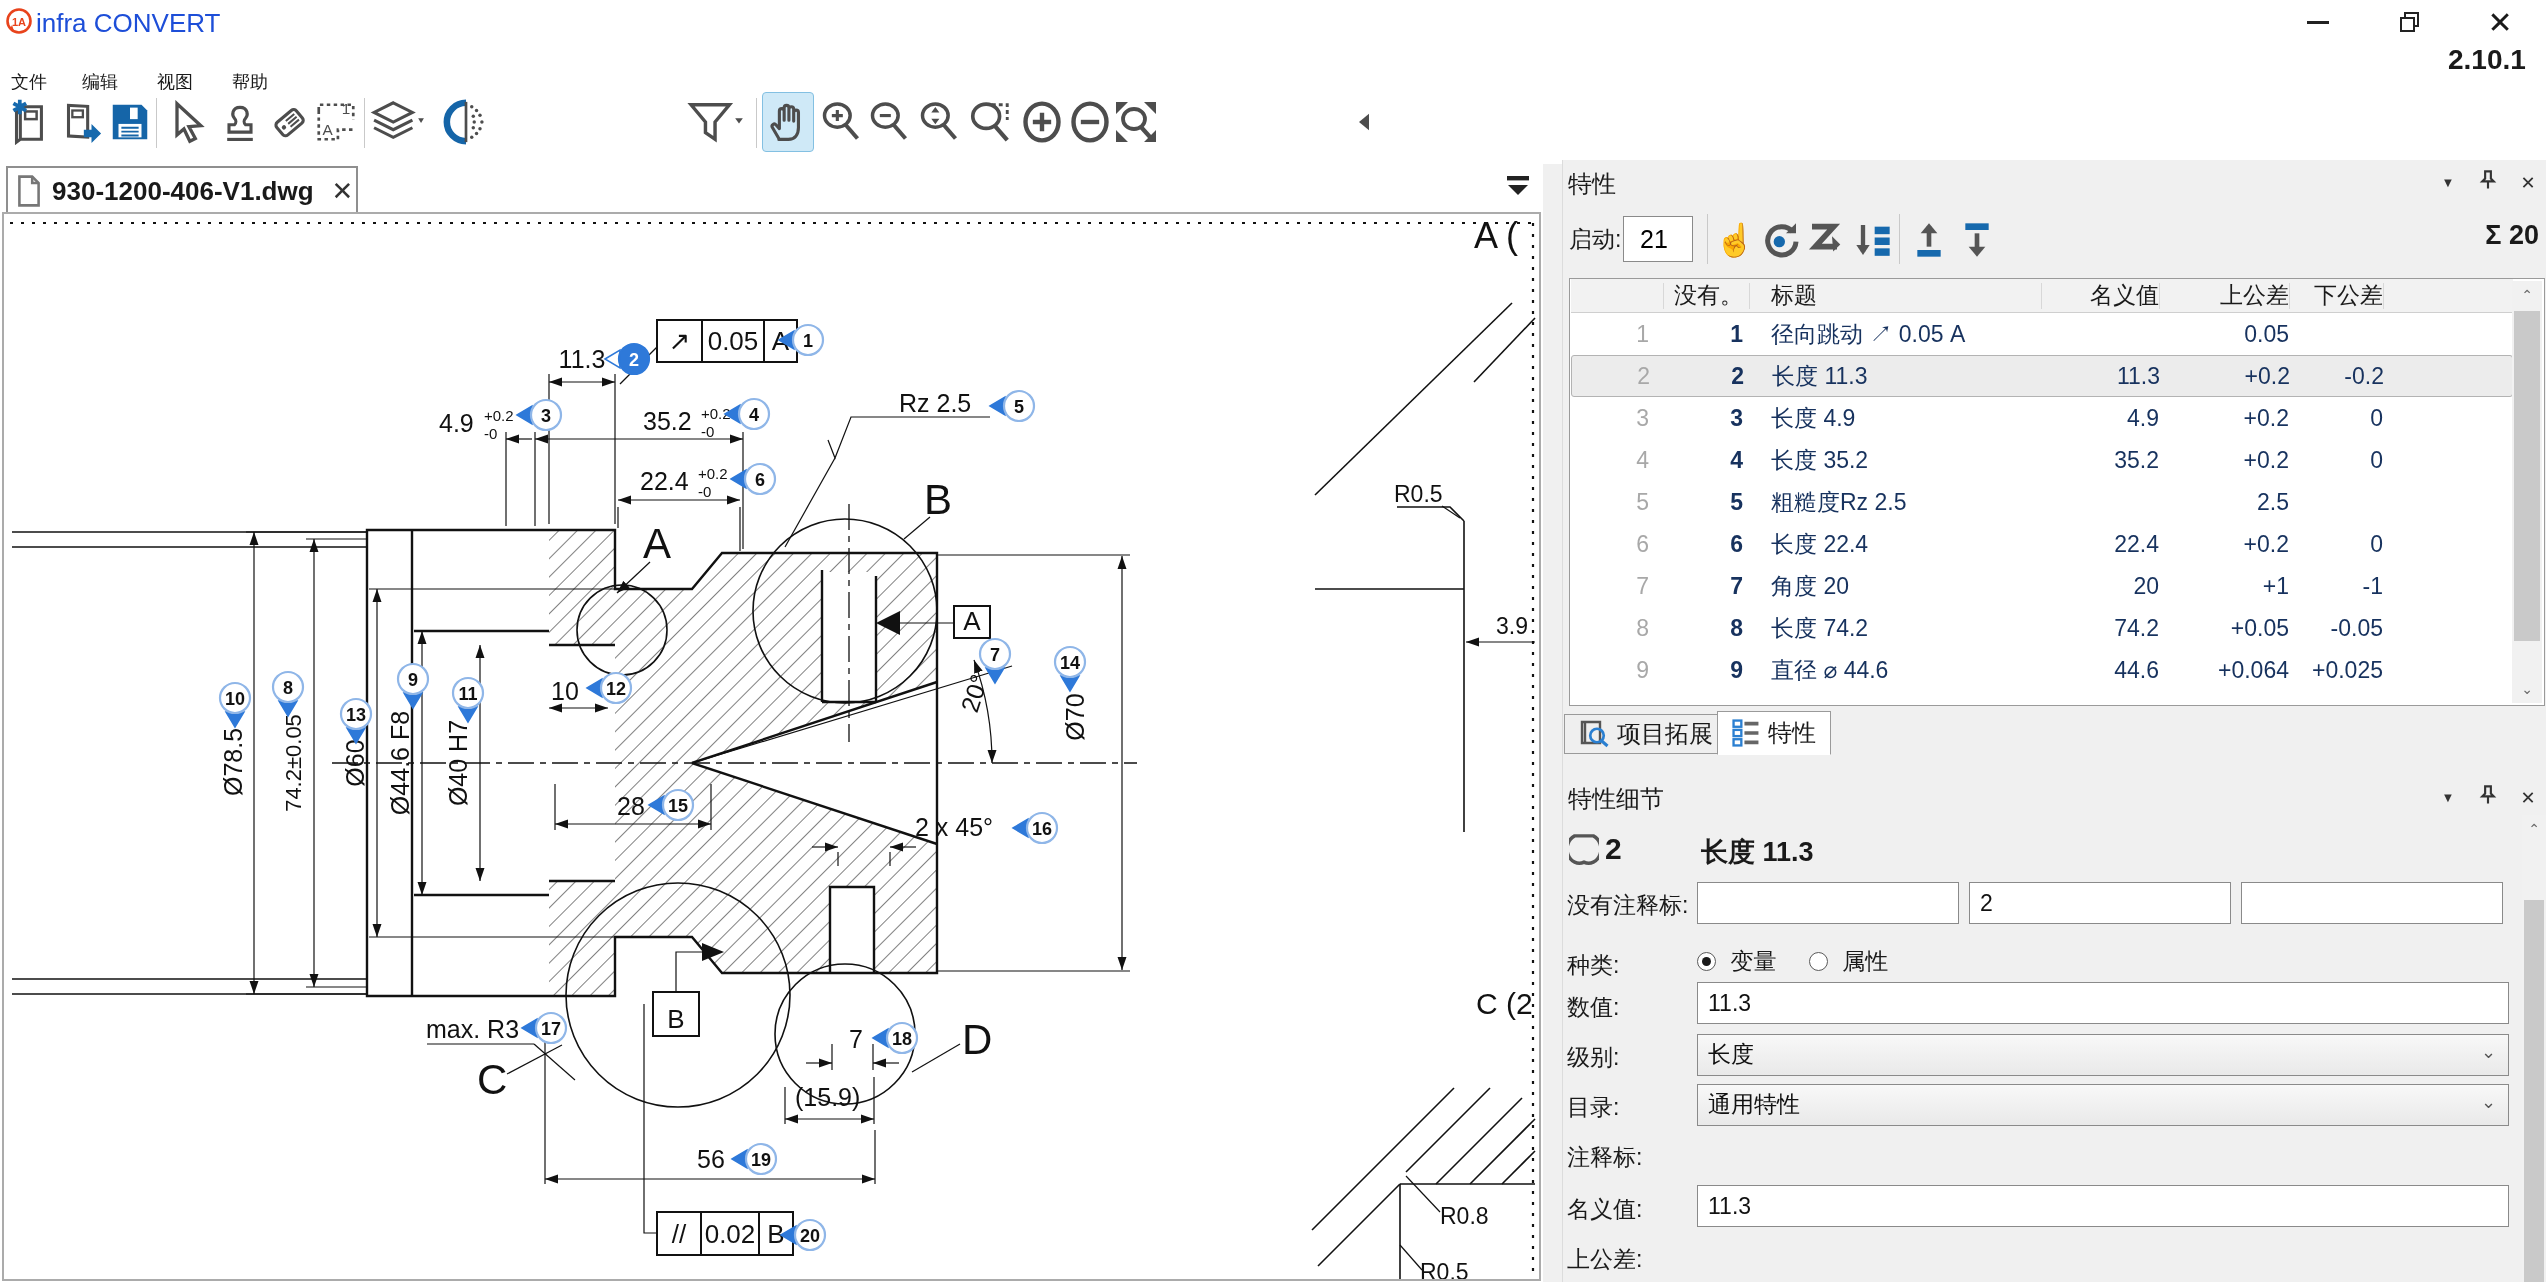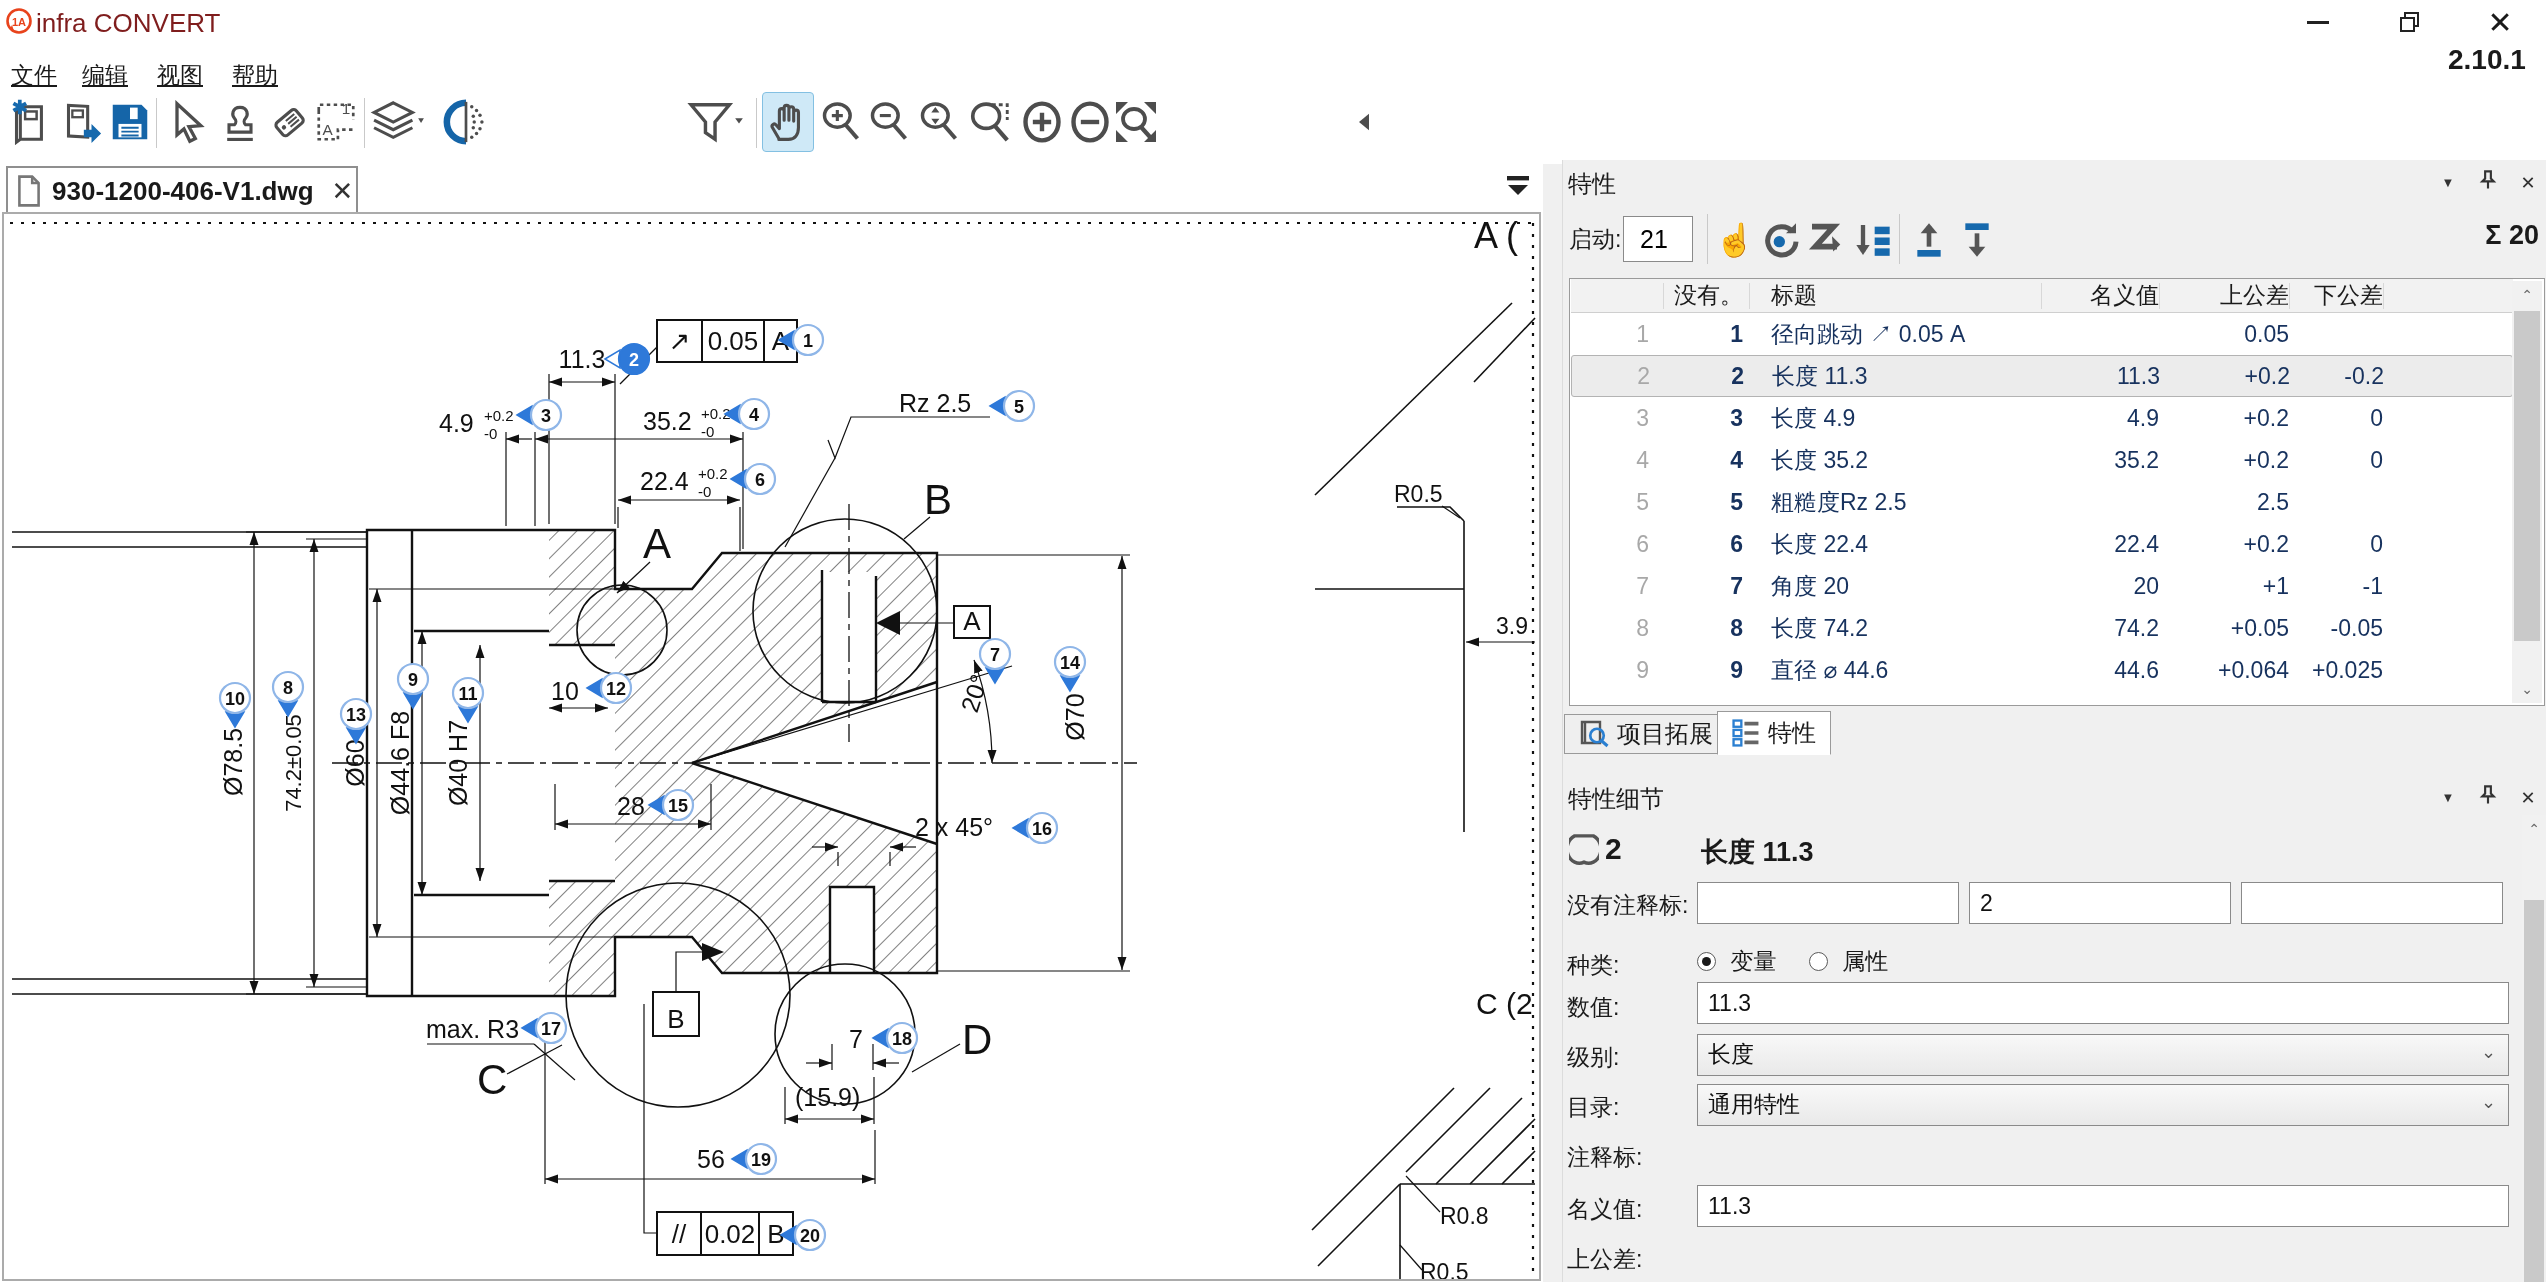--- a/index.html
+++ b/index.html
@@ -3,26 +3,26 @@
 <meta charset="utf-8">
 <style>
   * { margin:0; padding:0; box-sizing:border-box; }
   html,body { width:2546px; height:1282px; overflow:hidden; background:#fff;
               font-family:"Liberation Sans", sans-serif; color:#1a1a1a; }
   .abs { position:absolute; }
 
   
   #titlebar { position:absolute; left:0; top:0; width:2546px; height:46px; background:#fff; }
   #logo { position:absolute; left:5px; top:8px; width:28px; height:28px; }
-  #app-title { position:absolute; left:36px; top:8px; font-size:26px; color:#7f1d1d; }
+  #app-title { position:absolute; left:36px; top:8px; font-size:26px; color:#1d4ed8; }
   .winbtn { position:absolute; top:6px; width:44px; height:32px; display:flex; align-items:center; justify-content:center; }
   #version { position:absolute; left:2448px; top:44px; font-size:28px; font-weight:bold; }
 
   #menubar { position:absolute; left:0; top:56px; height:38px; width:1000px; }
-  .menu-item { position:absolute; top:2px; font-size:23px; padding:2px 6px; cursor:default;text-decoration:underline; }
+  .menu-item { position:absolute; top:12px; font-size:18px; padding:2px 6px; cursor:default; }
 
   
   #toolbar { position:absolute; left:0; top:90px; width:1500px; height:74px; background:#fff; }
   .tbtn { position:absolute; top:2px; width:52px; height:60px; display:flex; align-items:center; justify-content:center; border-radius:4px; }
   .tbtn.active { background:#cfe9f7; border:1px solid #83c0e2; }
   .tsep { position:absolute; top:8px; width:1px; height:50px; background:#c9c9c9; }
   .tbtn svg { display:block; }
 
   
   #tabstrip { position:absolute; left:0; top:164px; width:1541px; height:48px; background:#fff; }

